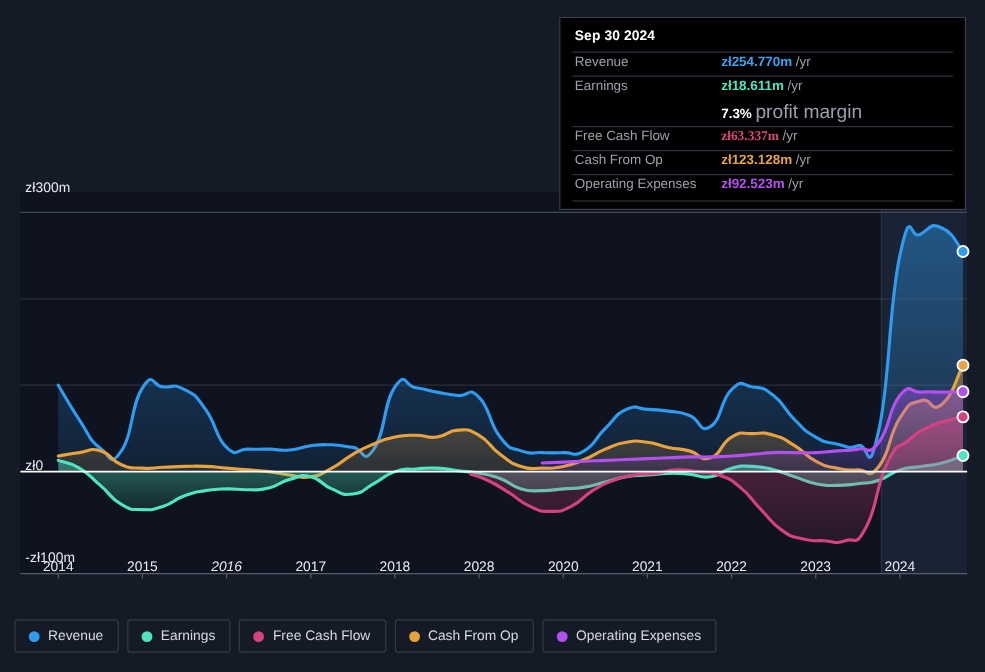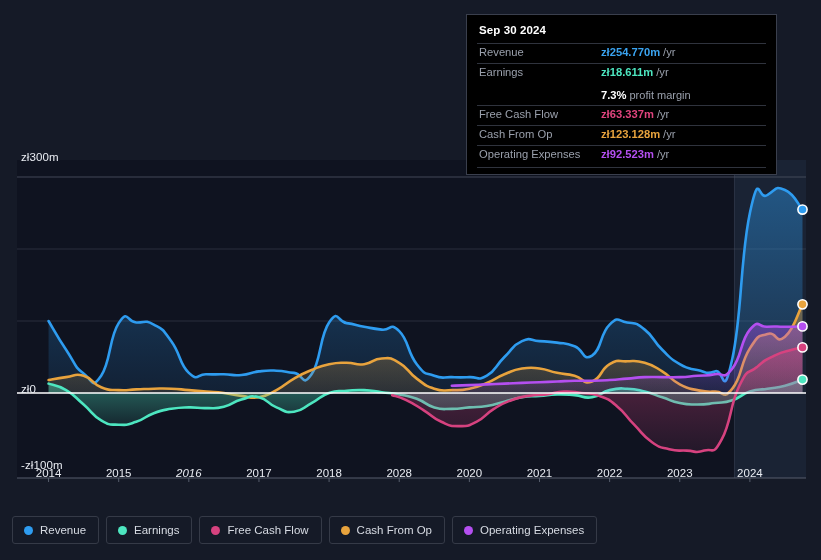--- a/index.html
+++ b/index.html
@@ -41,21 +41,21 @@
     color: #e9ecf2;
     font-size: 11.5px;
     transform: translateX(-50%);
     white-space: nowrap;
   }
 
   
   #tooltip {
     position: absolute;
     left: 466px; top: 14px;
-    width: 311px;
+    width: 339px;
     background: #000000;
     border: 1px solid #3a3f4d;
     box-sizing: border-box;
     padding: 8px 10px 6px 10px;
   }
   #tooltip-title {
     color: #ffffff;
     font-size: 11.5px;
     font-weight: bold;
     padding: 1px 0 7px 2px;
@@ -73,21 +73,21 @@
     width: 122px;
     flex: 0 0 122px;
     color: #9aa0ac;
     font-size: 11.2px;
     white-space: nowrap;
   }
   .tt-valwrap { white-space: nowrap; font-size: 11.2px; }
   .tt-value { font-weight: bold; }
   .tt-unit { color: #9aa0ac; margin-left: 3px; }
   .tt-margin-val { color: #ffffff; font-weight: bold; font-size: 11.2px; }
-  .tt-margin-txt { color: #9aa0ac; font-size: 11px; margin-left: 3px; }
+  .tt-margin-txt { color: #9aa0ac; font-size: 16px; margin-left: 3px; }
 
   
   #legend {
     position: absolute;
     left: 12px; top: 516px;
     display: flex;
     gap: 7px;
   }
   .legend-item {
     display: flex;
@@ -209,21 +209,21 @@
         <div class="tt-row">
           <div class="tt-label">Earnings</div>
           <div class="tt-valwrap"><span class="tt-value" style="color: rgb(77, 230, 192);">zł18.611m</span><span class="tt-unit">/yr</span></div>
         </div>
         <div class="tt-row no-rule">
           <div class="tt-label"></div>
           <div><span class="tt-margin-val">7.3%</span><span class="tt-margin-txt">profit margin</span></div>
         </div>
         <div class="tt-row">
           <div class="tt-label">Free Cash Flow</div>
-          <div class="tt-valwrap"><span class="tt-value" style="color: rgb(224, 68, 126);">zł63.337m</span><span class="tt-unit">/yr</span></div>
+          <div class="tt-valwrap"><span class="tt-value" style="color: rgb(224, 68, 126); font-family: Liberation Serif, serif;">zł63.337m</span><span class="tt-unit">/yr</span></div>
         </div>
         <div class="tt-row">
           <div class="tt-label">Cash From Op</div>
           <div class="tt-valwrap"><span class="tt-value" style="color: rgb(232, 163, 61);">zł123.128m</span><span class="tt-unit">/yr</span></div>
         </div>
         <div class="tt-row">
           <div class="tt-label">Operating Expenses</div>
           <div class="tt-valwrap"><span class="tt-value" style="color: rgb(180, 79, 240);">zł92.523m</span><span class="tt-unit">/yr</span></div>
         </div>
         <div style="border-top: 1px solid rgb(47, 51, 61); margin-top: 2px;"></div>

